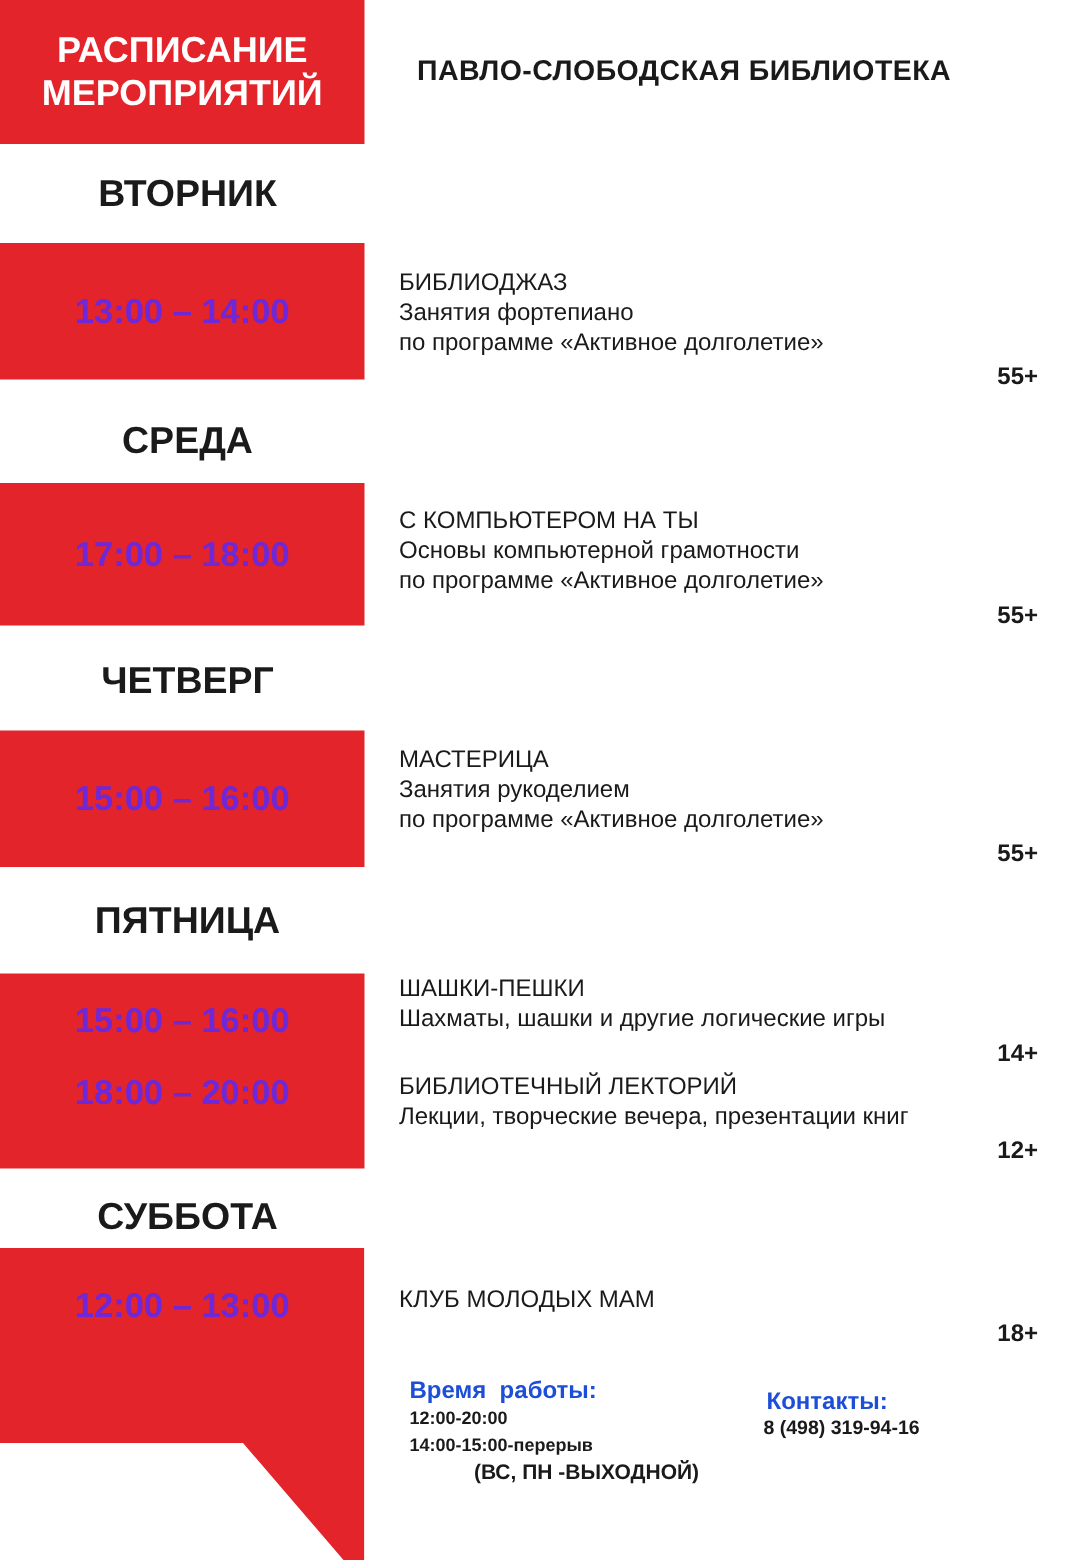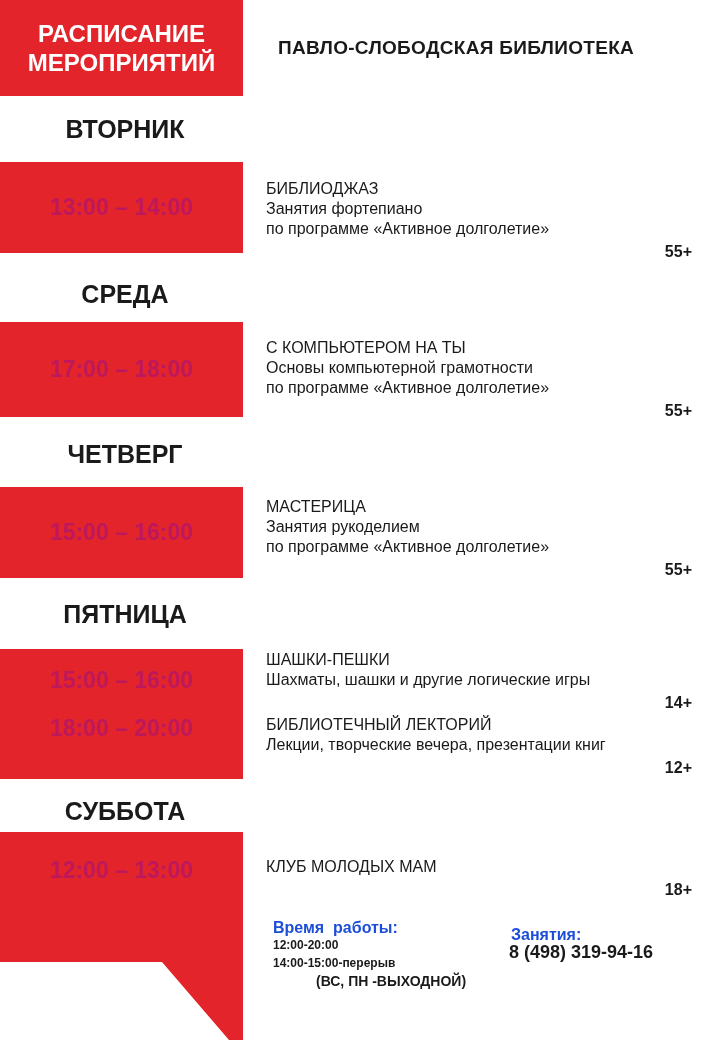--- a/index.html
+++ b/index.html
@@ -17,39 +17,39 @@
   .library-title{
     left:278px;top:37px;font-size:19px;font-weight:bold;letter-spacing:.3px;white-space:nowrap;
   }
   
   .day-label{
     left:0;width:250px;text-align:center;font-size:25px;line-height:30px;font-weight:bold;white-space:nowrap;
   }
   
   .time-block{left:0;width:243px;background:#e3242b;}
   .time-text{
-    left:0;width:243px;text-align:center;color:#be185d;font-weight:bold;
+    left:0;width:243px;text-align:center;color:#6d28d9;font-weight:bold;
     font-size:23px;line-height:28px;white-space:nowrap;
   }
   
   .bubble{
     left:0;top:832px;width:243px;height:208px;background:#e3242b;
     clip-path:polygon(0 0,243px 0,243px 208px,229px 208px,162px 130px,0 130px);
   }
   
   .event{left:266px;width:410px;font-size:16px;line-height:20px;font-weight:normal;}
   .event div{white-space:nowrap;}
   .age{
     left:610px;width:82px;text-align:right;font-size:16px;line-height:20px;font-weight:bold;white-space:nowrap;margin-top:23px;
   }
   
   .label-red{color:#1d4ed8;font-weight:bold;font-size:16px;line-height:19px;white-space:pre;}
   .hours-line{font-weight:bold;font-size:12px;line-height:19px;white-space:nowrap;}
   .hours-note{font-weight:bold;font-size:14px;line-height:18px;white-space:nowrap;margin-left:43px;}
-  .phone{font-weight:bold;font-size:18px;line-height:20px;white-space:nowrap;}
+  .phone{font-weight:bold;font-size:13px;line-height:20px;white-space:nowrap;}
 </style>
 </head>
 <body>
 
 <div class="poster">
 
   <div class="abs header-block">
     <div>РАСПИСАНИЕ</div>
     <div>МЕРОПРИЯТИЙ</div>
   </div>
@@ -105,16 +105,16 @@
   <div class="abs time-text" style="top:856px">12:00 – 13:00</div>
   <div class="abs event" style="top:857px">
     <div>КЛУБ МОЛОДЫХ МАМ</div>
   </div>
   <div class="abs age" style="top:857px">18+</div>
 
   <div class="abs label-red" style="left:273px;top:918px">Время  работы:</div>
   <div class="abs hours-line" style="left:273px;top:936px">12:00-20:00</div>
   <div class="abs hours-line" style="left:273px;top:954px">14:00-15:00-перерыв</div>
   <div class="abs hours-note" style="left:273px;top:972px">(ВС, ПН -ВЫХОДНОЙ)</div>
-  <div class="abs label-red" style="left:511px;top:925px">Занятия:</div>
+  <div class="abs label-red" style="left:511px;top:925px">Контакты:</div>
   <div class="abs phone" style="left:509px;top:942px">8 (498) 319-94-16</div>
 
 </div>
 
 </body></html>

